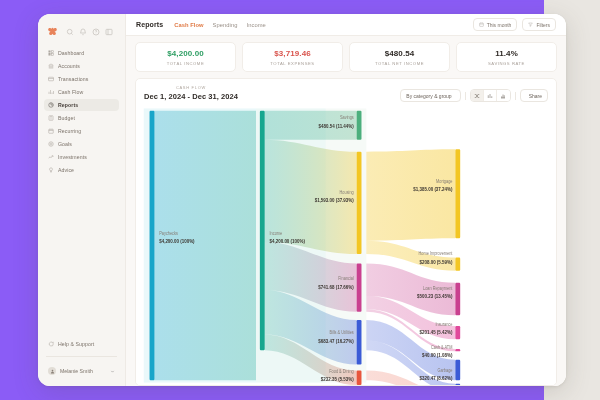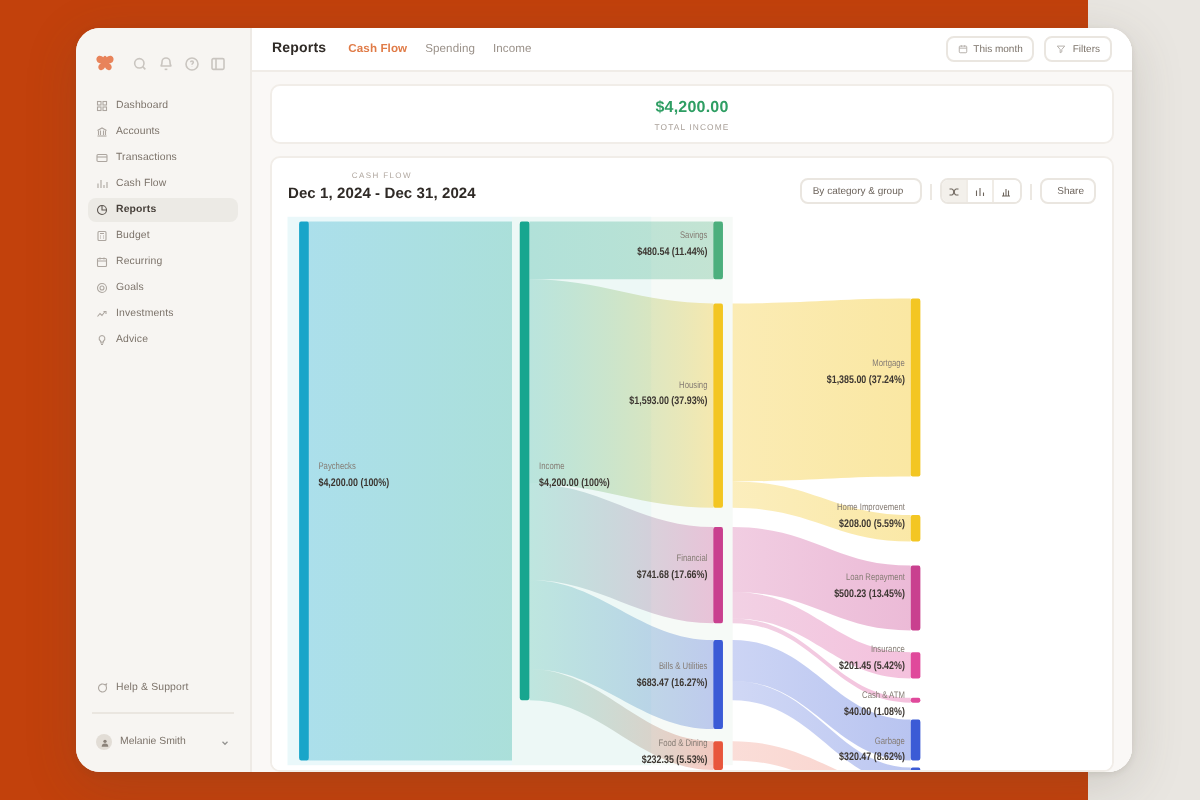--- a/index.html
+++ b/index.html
@@ -3,21 +3,21 @@
 <meta charset="utf-8">
 <style>
   * { box-sizing: border-box; margin: 0; padding: 0; }
   html, body {
     width: 600px; height: 400px; overflow: hidden;
     background: #e9e6e1;
     font-family: "Liberation Sans", sans-serif;
   }
   #root {
     position: relative; width: 544px; height: 400px;
-    background: #c2410c;
+    background: #8b5cf6;
   }
   
   .window {
     position: absolute; left: 38px; top: 14px;
     width: 528px; height: 372px;
     background: #ffffff;
     border-radius: 12px;
     box-shadow: 0 6px 26px rgba(80,70,60,.18), 0 1px 3px rgba(80,70,60,.12);
     overflow: hidden;
     display: flex;
@@ -329,20 +329,32 @@
           </div>
         </div>
       </header>
 
       <div class="content">
 
         <div class="stats">
           <div class="stat">
             <div class="stat-val" style="color:#2e9e63">$4,200.00</div>
             <div class="stat-lbl">TOTAL INCOME</div>
+          </div>
+          <div class="stat">
+            <div class="stat-val" style="color:#d9544d">$3,719.46</div>
+            <div class="stat-lbl">TOTAL EXPENSES</div>
+          </div>
+          <div class="stat">
+            <div class="stat-val" style="color:#2f2a26">$480.54</div>
+            <div class="stat-lbl">TOTAL NET INCOME</div>
+          </div>
+          <div class="stat">
+            <div class="stat-val" style="color:#2f2a26">11.4%</div>
+            <div class="stat-lbl">SAVINGS RATE</div>
           </div>
         </div>
 
         <div class="chart-card">
           <div class="chart-head">
             <div>
               <div class="ch-eyebrow">CASH FLOW</div>
               <div class="ch-range">Dec 1, 2024 - Dec 31, 2024</div>
             </div>
             <div class="chart-tools">

